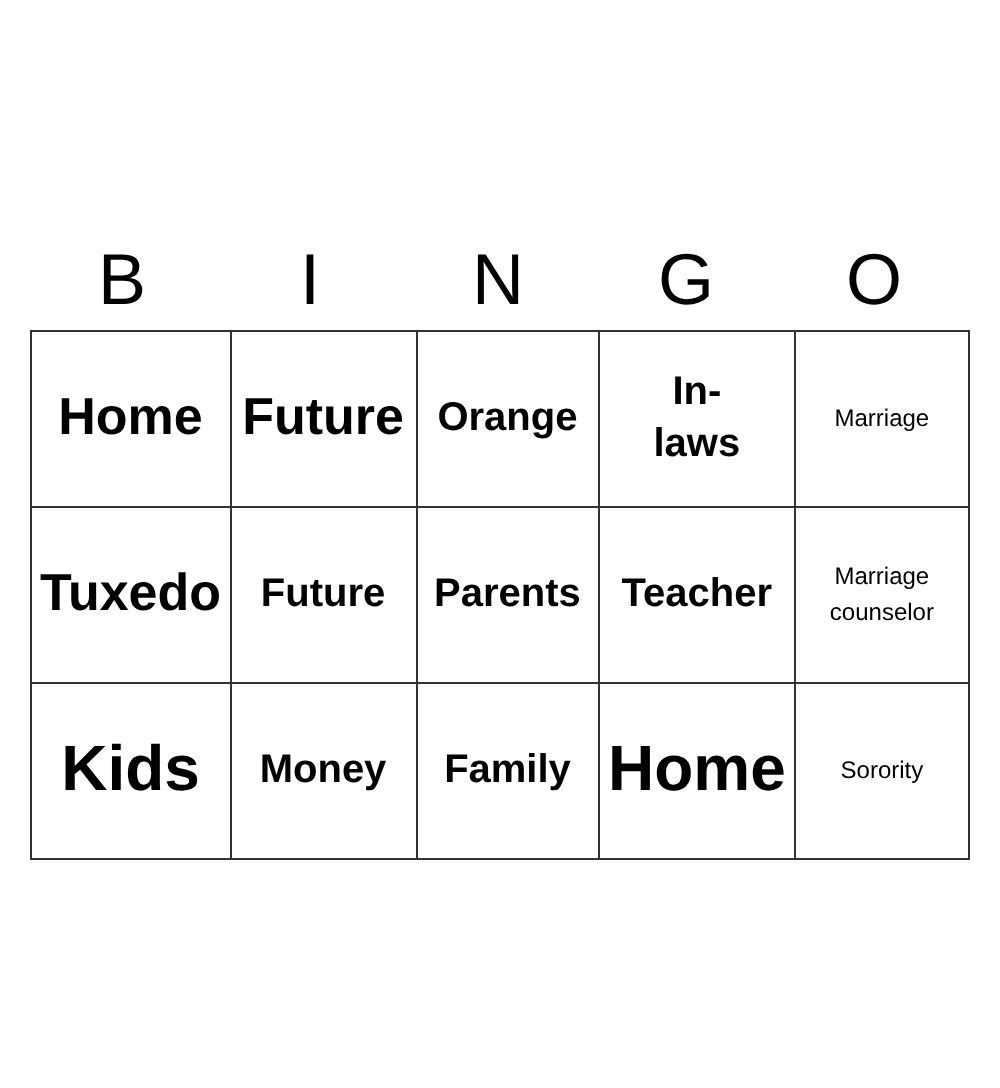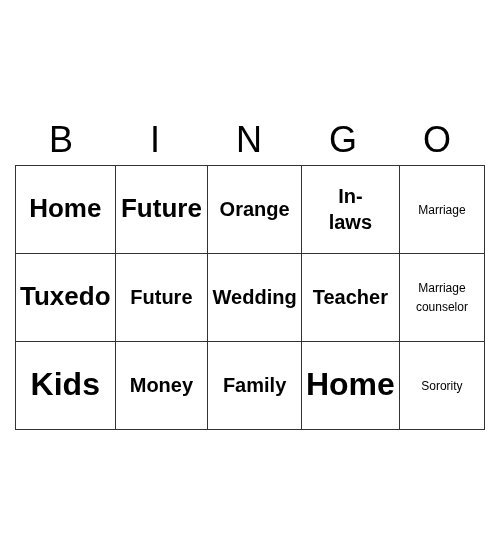--- a/index.html
+++ b/index.html
@@ -78,21 +78,21 @@
     <tr>
           <td><span class="cell-text large">Home</span></td>
           <td><span class="cell-text large">Future</span></td>
           <td><span class="cell-text medium">Orange</span></td>
           <td><span class="cell-text medium">In-<br>laws</span></td>
           <td><span class="cell-text small">Marriage</span></td>
         </tr>
         <tr>
           <td><span class="cell-text large">Tuxedo</span></td>
           <td><span class="cell-text medium">Future</span></td>
-          <td><span class="cell-text medium">Wedding</span></td>
+          <td><span class="cell-text medium">Parents</span></td>
           <td><span class="cell-text medium">Teacher</span></td>
           <td><span class="cell-text small">Marriage<br>counselor</span></td>
         </tr>
         <tr>
           <td><span class="cell-text xlarge">Kids</span></td>
           <td><span class="cell-text medium">Money</span></td>
           <td><span class="cell-text medium">Family</span></td>
           <td><span class="cell-text xlarge">Home</span></td>
           <td><span class="cell-text small">Sorority</span></td>
         </tr>

